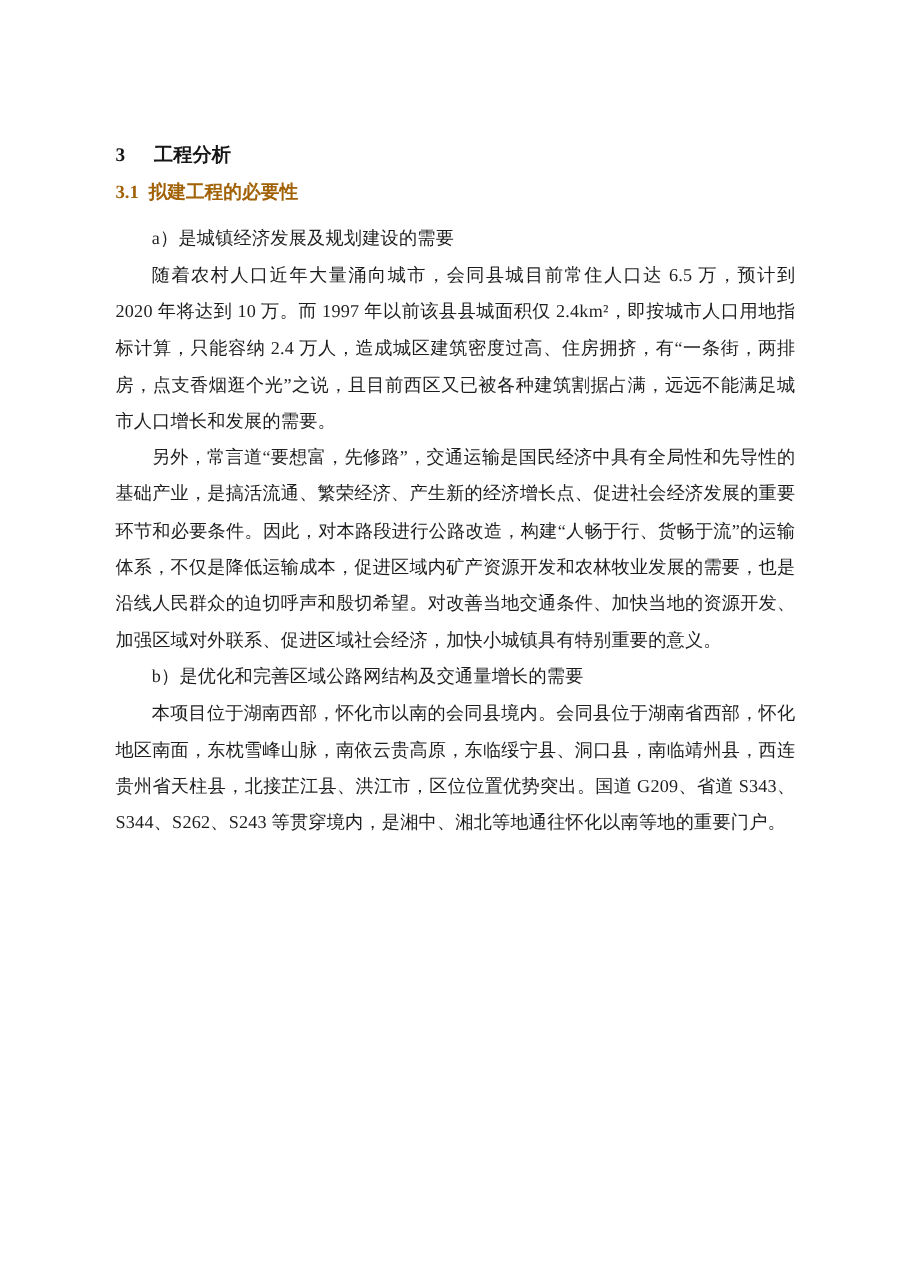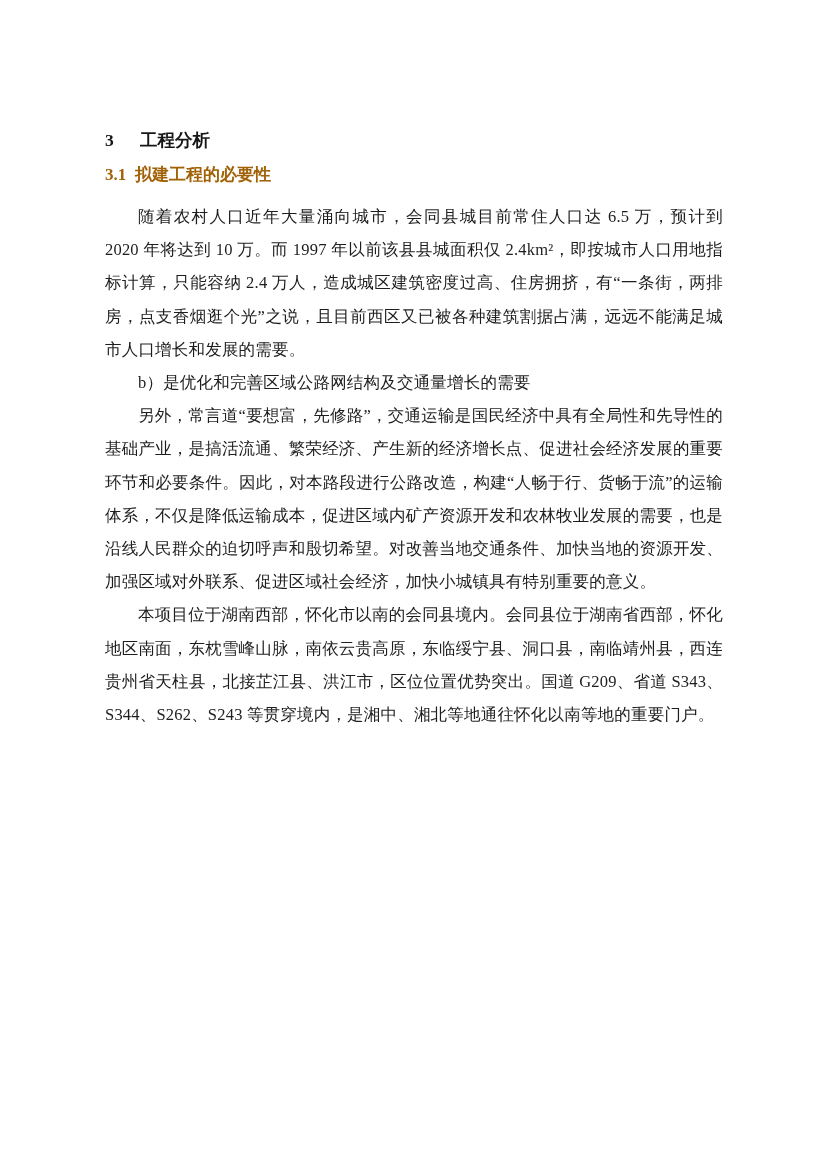--- a/index.html
+++ b/index.html
@@ -77,27 +77,28 @@
   <div class="content">
 
     <h1 class="doc-h1">
       <span class="h-num">3</span><span>工程分析</span>
     </h1>
 
     <h2 class="doc-h2">
       <span class="h-num">3.1</span><span>拟建工程的必要性</span>
     </h2>
 
+    <p class="para">a）是城镇经济发展及规划建设的需要</p>
 
     <p class="para">随着农村人口近年大量涌向城市，会同县城目前常住人口达 6.5 万，预计到 2020 年将达到 10 万。而 1997 年以前该县县城面积仅 2.4km²，即按城市人口用地指标计算，只能容纳 2.4 万人，造成城区建筑密度过高、住房拥挤，有“一条街，两排房，点支香烟逛个光”之说，且目前西区又已被各种建筑割据占满，远远不能满足城市人口增长和发展的需要。</p>
 
 
+    <p class="para">另外，常言道“要想富，先修路”，交通运输是国民经济中具有全局性和先导性的基础产业，是搞活流通、繁荣经济、产生新的经济增长点、促进社会经济发展的重要环节和必要条件。因此，对本路段进行公路改造，构建“人畅于行、货畅于流”的运输体系，不仅是降低运输成本，促进区域内矿产资源开发和农林牧业发展的需要，也是沿线人民群众的迫切呼声和殷切希望。对改善当地交通条件、加快当地的资源开发、加强区域对外联系、促进区域社会经济，加快小城镇具有特别重要的意义。</p>
+
     <p class="para">b）是优化和完善区域公路网结构及交通量增长的需要</p>
-
-    <p class="para">另外，常言道“要想富，先修路”，交通运输是国民经济中具有全局性和先导性的基础产业，是搞活流通、繁荣经济、产生新的经济增长点、促进社会经济发展的重要环节和必要条件。因此，对本路段进行公路改造，构建“人畅于行、货畅于流”的运输体系，不仅是降低运输成本，促进区域内矿产资源开发和农林牧业发展的需要，也是沿线人民群众的迫切呼声和殷切希望。对改善当地交通条件、加快当地的资源开发、加强区域对外联系、促进区域社会经济，加快小城镇具有特别重要的意义。</p>
 
     <p class="para">本项目位于湖南西部，怀化市以南的会同县境内。会同县位于湖南省西部，怀化地区南面，东枕雪峰山脉，南依云贵高原，东临绥宁县、洞口县，南临靖州县，西连贵州省天柱县，北接芷江县、洪江市，区位位置优势突出。国道 G209、省道 S343、S344、S262、S243 等贯穿境内，是湘中、湘北等地通往怀化以南等地的重要门户。</p>
 
 
   </div>
 
   <div class="page-number">33</div>
 </div>
 
 </body></html>

